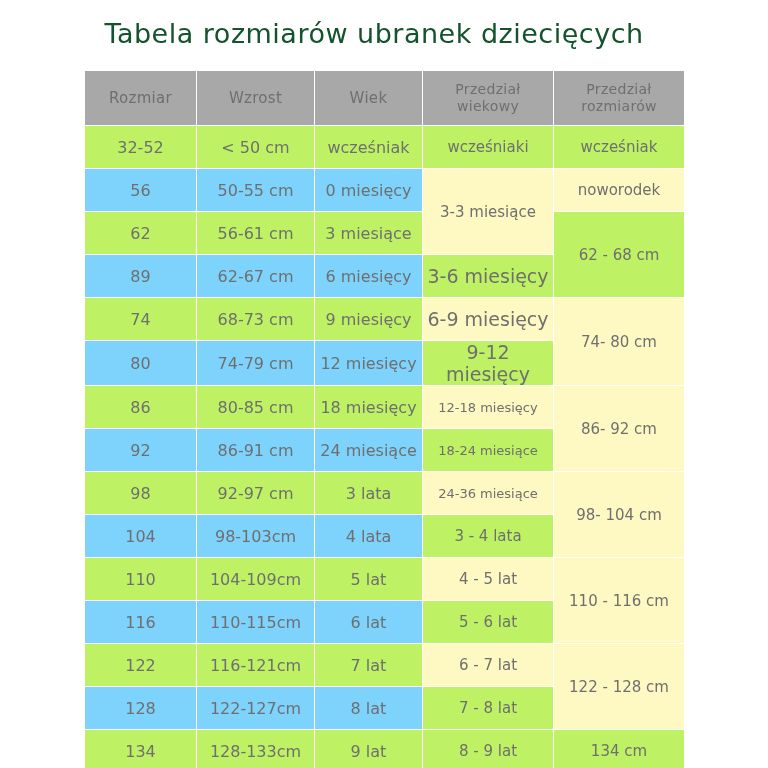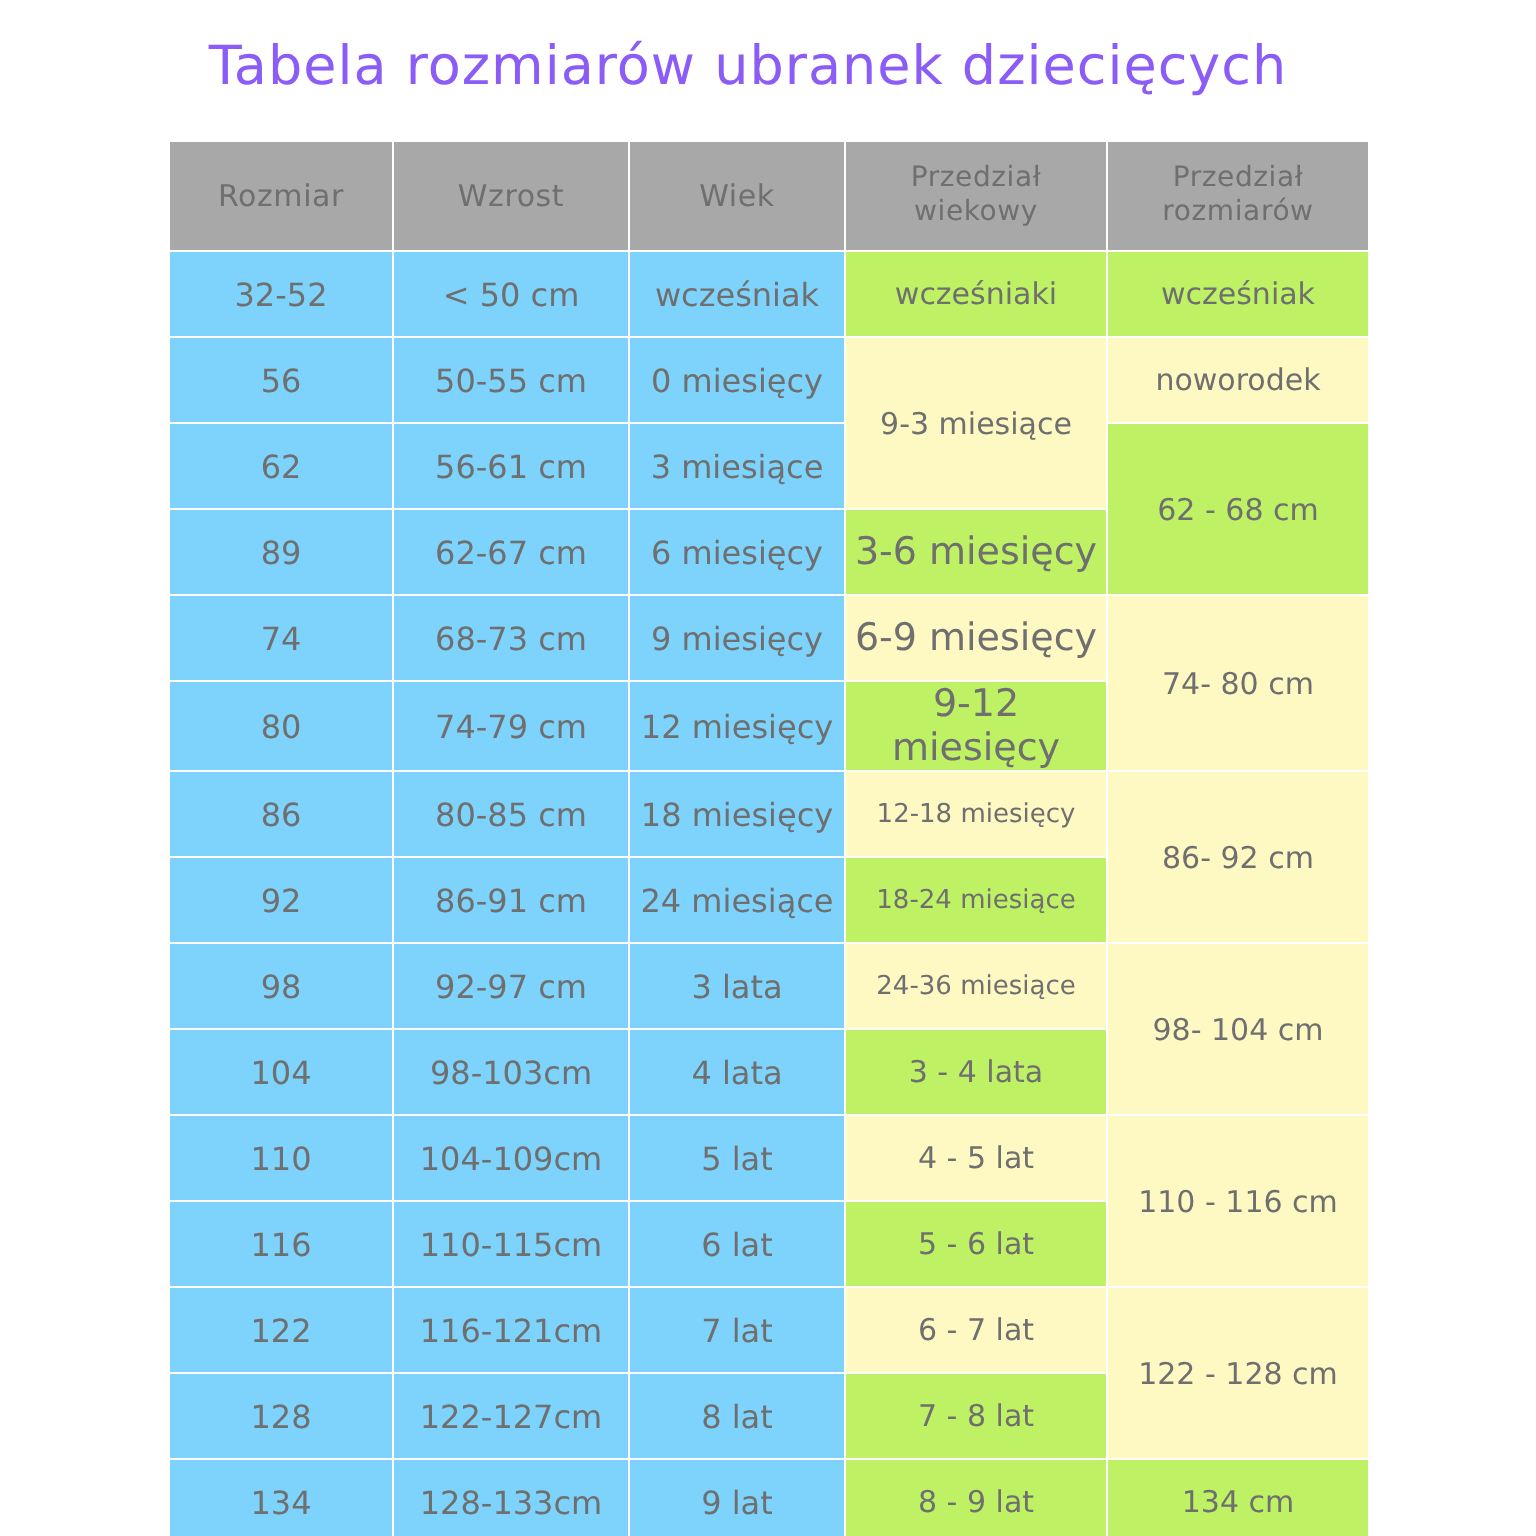--- a/index.html
+++ b/index.html
@@ -20,21 +20,21 @@
     height: 768px;
     box-sizing: border-box;
   }
   .title {
     position: absolute;
     top: 18px;
     left: 0;
     width: 748px;
     text-align: center;
     font-size: 27px;
-    color: #8b5cf6;
+    color: #14532d;
     letter-spacing: 0.5px;
     white-space: nowrap;
     font-family: "DejaVu Sans", sans-serif;
   }
   .table-wrap {
     position: absolute;
     top: 70px;
     left: 84px;
     width: 600px;
   }
@@ -67,21 +67,21 @@
     letter-spacing: 0.3px;
   }
   thead th.small {
     font-size: 14px;
     text-align: center;
   }
   tbody td {
     height: 42px;
     font-size: 16px;
   }
-  .shade-a { background: #7dd3fc; }
+  .shade-a { background: #bef264; }
   .shade-b { background: #7dd3fc; }
   .shade-c { background: #bef264; }
   .shade-d { background: #fef9c3; }
 
   td.span-cell {
     font-size: 15px;
   }
   td.small-text {
     font-size: 19px;
   }
@@ -121,21 +121,21 @@
           <td class="shade-a">&lt; 50 cm</td>
           <td class="shade-a">wcześniak</td>
           <td class="shade-c span-cell">wcześniaki</td>
           <td class="shade-c span-cell">wcześniak</td>
         </tr>
 
         <tr>
           <td class="shade-b">56</td>
           <td class="shade-b">50-55 cm</td>
           <td class="shade-b">0 miesięcy</td>
-          <td class="shade-d span-cell" rowspan="2">9-3 miesiące</td>
+          <td class="shade-d span-cell" rowspan="2">3-3 miesiące</td>
           <td class="shade-d span-cell">noworodek</td>
         </tr>
 
         <tr>
           <td class="shade-a">62</td>
           <td class="shade-a">56-61 cm</td>
           <td class="shade-a">3 miesiące</td>
           <td class="shade-c span-cell" rowspan="2">62 - 68 cm</td>
         </tr>
 

